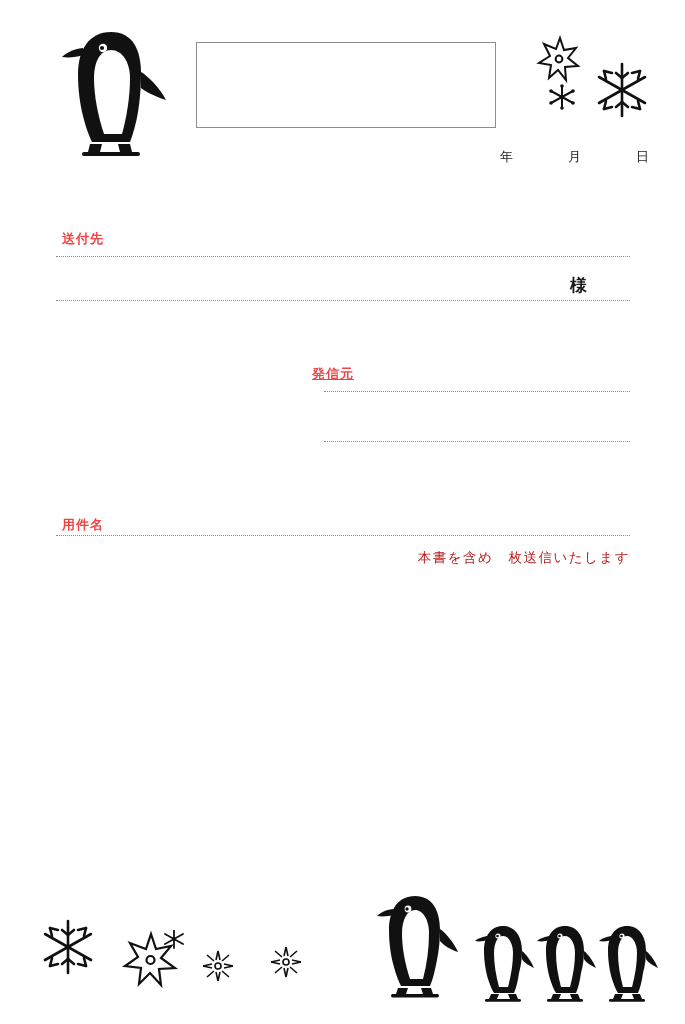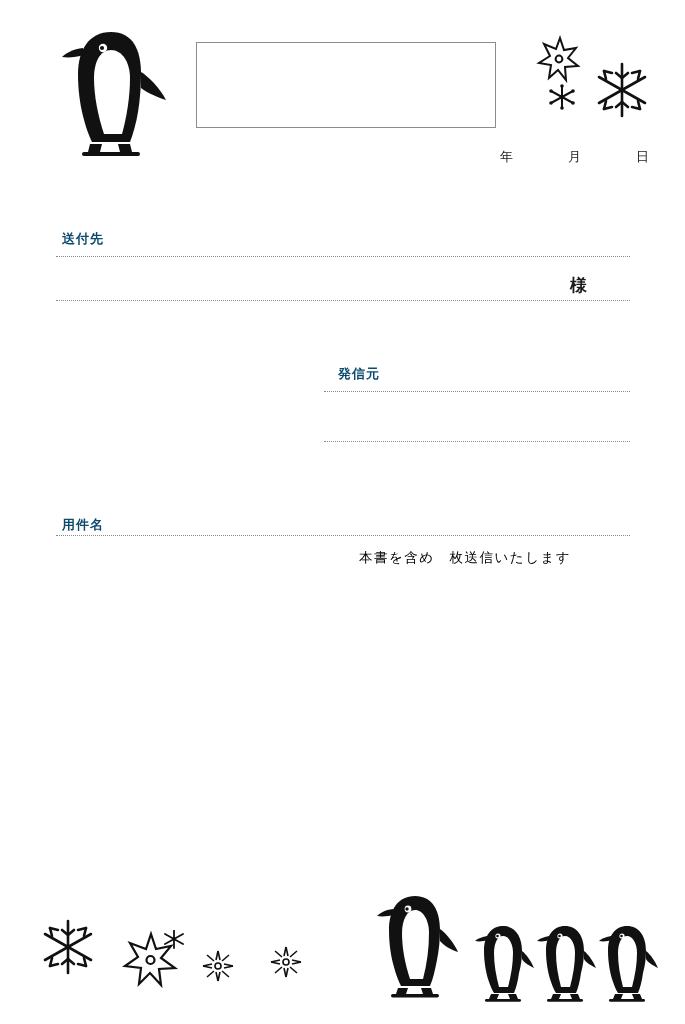--- a/index.html
+++ b/index.html
@@ -67,57 +67,57 @@
     display: flex;
     justify-content: space-between;
     letter-spacing: 1px;
   }
 
   
   .label {
     position: absolute;
     font-size: 13px;
     font-weight: bold;
-    color: #0c4a6e;
+    color: #ef4444;
     letter-spacing: 1px;
   }
   .dotted {
     position: absolute;
     border-top: 1px dotted #8a8a8a;
     height: 0;
   }
 
   .lbl-soufusaki { left: 62px; top: 230px; }
   .line-1 { left: 56px; top: 256px; width: 574px; }
   .line-2 { left: 56px; top: 300px; width: 574px; }
   .sama {
     position: absolute;
     left: 570px;
     top: 274px;
     font-size: 17px;
     font-weight: bold;
     letter-spacing: 1px;
   }
 
-  .lbl-hasshinmoto { left: 338px; top: 365px; }
+  .lbl-hasshinmoto { left: 312px; top: 365px; text-decoration: underline; }
   .line-3 { left: 324px; top: 391px; width: 306px; }
   .line-4 { left: 324px; top: 441px; width: 306px; }
 
   .lbl-youkenmei { left: 62px; top: 516px; }
   .line-5 { left: 56px; top: 535px; width: 574px; }
 
   .foot-note {
     position: absolute;
     left: 300px;
     top: 549px;
     width: 330px;
-    text-align: center;
+    text-align: right;
     font-size: 13.5px;
     letter-spacing: 1.5px;
-    color: #000000;
+    color: #b91c1c;
   }
 
   
   .footer-snow-1 { position: absolute; left: 38px;  top: 916px; width: 60px; height: 62px; }
   .footer-flower-1 { position: absolute; left: 118px; top: 930px; width: 66px; height: 62px; }
   .footer-flower-2 { position: absolute; left: 200px; top: 948px; width: 36px; height: 36px; }
   .footer-flower-3 { position: absolute; left: 268px; top: 944px; width: 36px; height: 36px; }
 
   .footer-penguin-big   { position: absolute; left: 372px; top: 893px; width: 86px; height: 110px; }
   .footer-penguin-m1    { position: absolute; left: 472px; top: 923px; width: 62px; height: 80px; }

